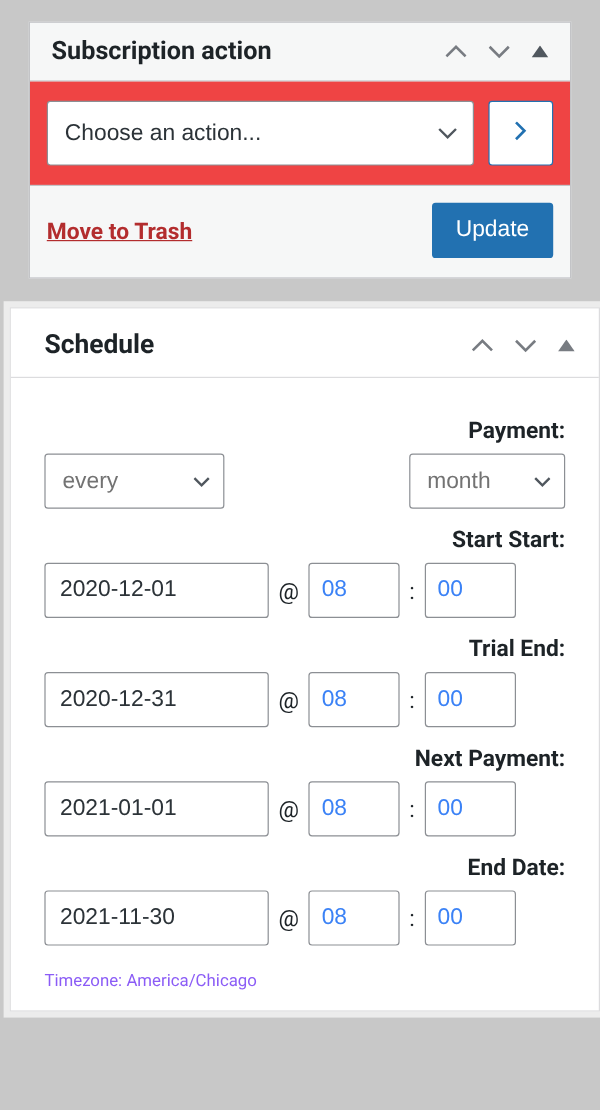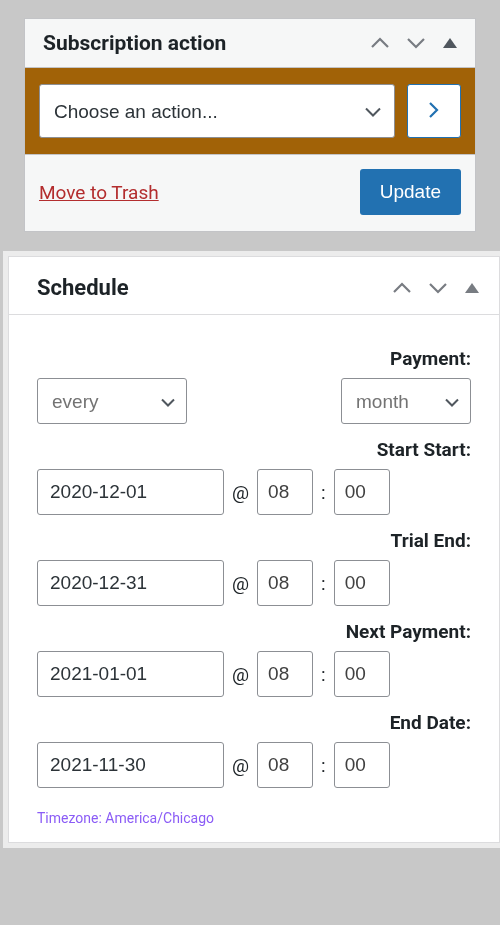--- a/index.html
+++ b/index.html
@@ -43,21 +43,21 @@
     align-items: center;
     justify-content: center;
   }
 
   .actions-body {
     padding: 16px 14px;
     display: flex;
     gap: 12px;
     align-items: flex-start;
     border-bottom: 1px solid #c3c4c7;
-    background: #a16207;
+    background: #ef4444;
   }
   .select-action {
     position: relative;
     flex: 1;
   }
   .select-action select {
     width: 100%;
     height: 54px;
     border: 1px solid #8c8f94;
     border-radius: 3px;
@@ -92,20 +92,21 @@
     align-items: center;
     justify-content: space-between;
     padding: 14px 14px 16px 14px;
     background: #f6f7f7;
   }
   .trash-link {
     color: #b32d2e;
     text-decoration: underline;
     font-size: 19px;
     cursor: pointer;
+    font-weight: bold;
   }
   .update-btn {
     background: #2271b1;
     color: #fff;
     border: none;
     border-radius: 3px;
     padding: 12px 20px;
     font-size: 19px;
     cursor: pointer;
   }
@@ -182,26 +183,26 @@
     width: 187px;
     border: 1px solid #8c8f94;
     border-radius: 3px;
     background: #fff;
     font-size: 19px;
     color: #2c3338;
     padding: 0 12px;
   }
   .time-input {
     height: 46px;
-    width: 56px;
+    width: 76px;
     border: 1px solid #8c8f94;
     border-radius: 3px;
     background: #fff;
     font-size: 19px;
-    color: #404040;
+    color: #3b82f6;
     padding: 0 10px;
     text-align: left;
   }
   .sep {
     font-size: 19px;
     color: #1d2327;
   }
 
   .tz-line {
     margin-top: 22px;

